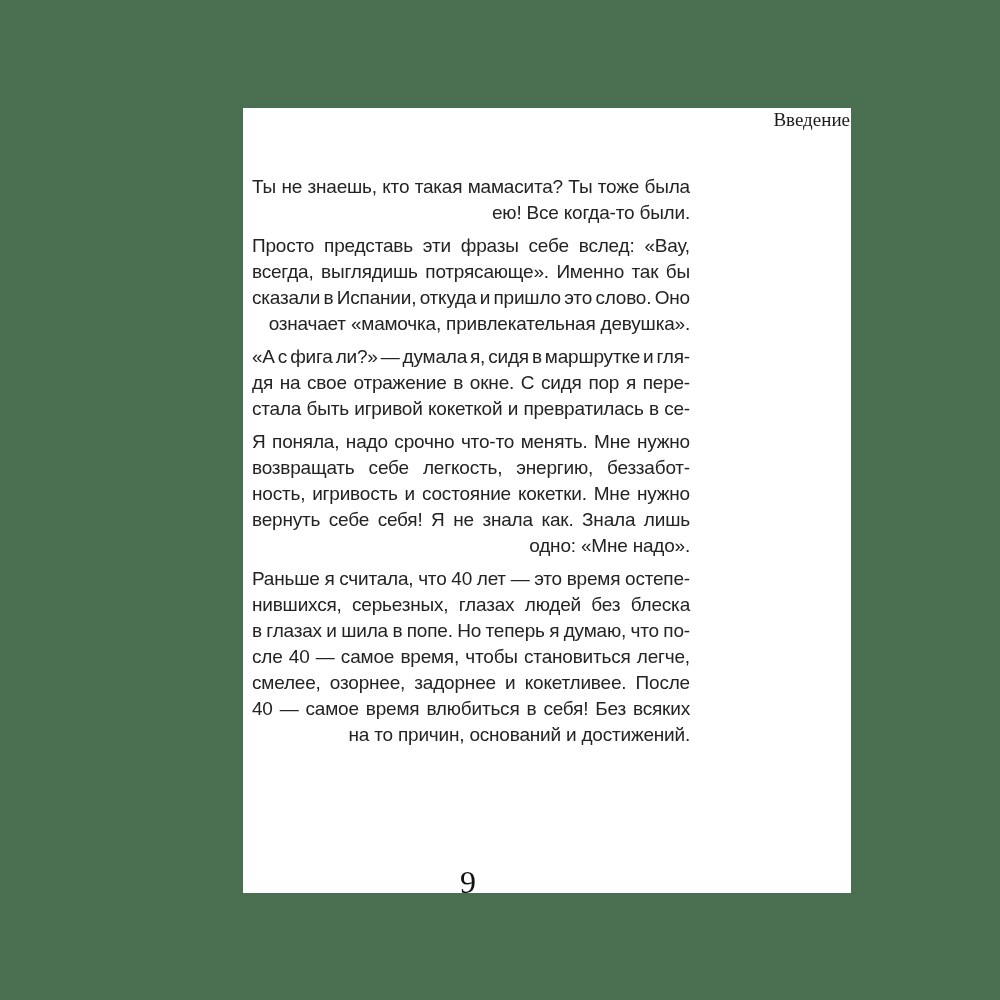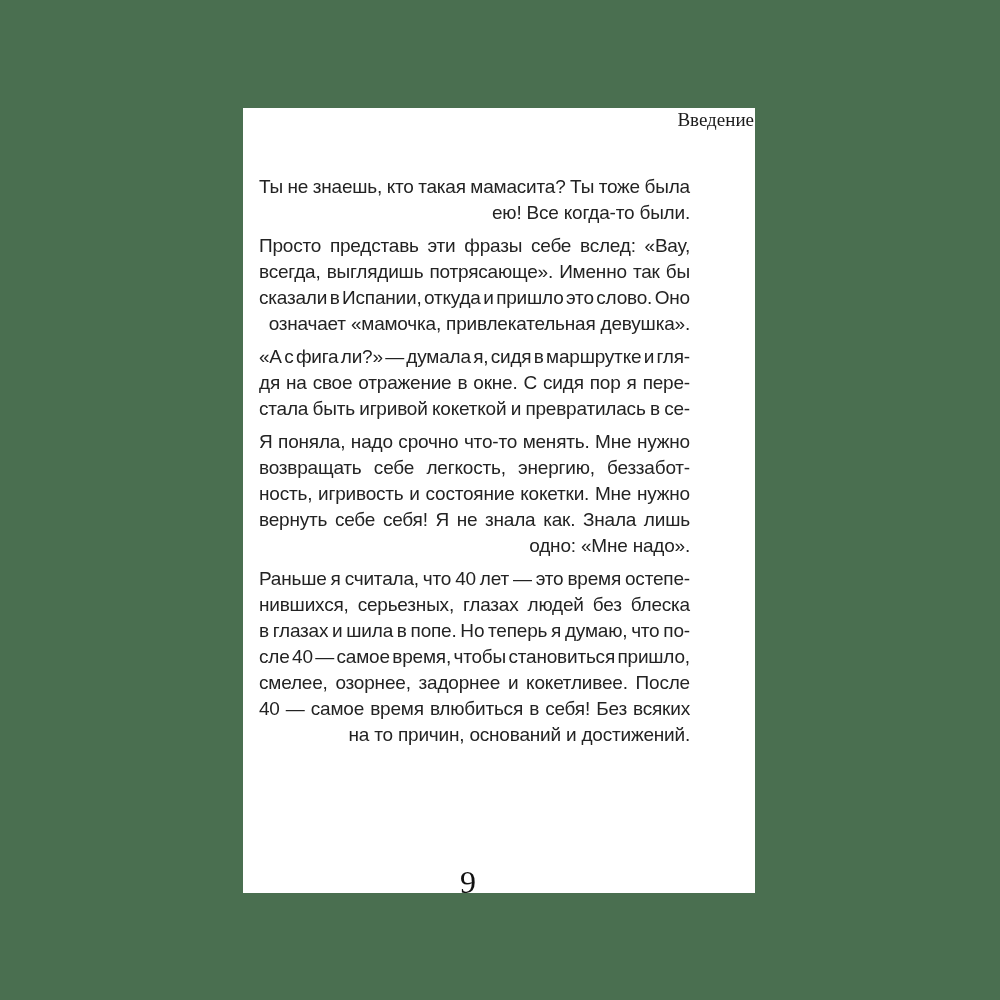--- a/index.html
+++ b/index.html
@@ -11,21 +11,21 @@
     width: 1000px;
     height: 1000px;
     background: #4A6F50;
     font-family: "Liberation Sans", sans-serif;
     overflow: hidden;
   }
   .page {
     position: absolute;
     left: 243px;
     top: 108px;
-    width: 512px;
+    width: 608px;
     height: 785px;
     background: #FFFFFF;
   }
   .running-head {
     position: absolute;
     top: 1px;
     right: 1px;
     font-family: "Liberation Serif", serif;
     font-size: 19px;
     line-height: 22px;
@@ -35,21 +35,21 @@
     position: absolute;
     left: 4px;
     top: 66px;
     width: 443px;
     font-size: 19px;
     line-height: 26px;
     letter-spacing: -0.2px;
     color: #232323;
   }
   .para {
-    margin: 0 0 7px 12px;
+    margin: 0 0 7px 5px;
   }
   .line {
     display: flex;
     justify-content: space-between;
   }
   .line.plain {
     display: block;
     text-align: right;
   }
   .line span {
@@ -234,21 +234,21 @@
           <span>по-</span>
         </div>
         <div class="line">
           <span>сле</span>
           <span>40</span>
           <span>—</span>
           <span>самое</span>
           <span>время,</span>
           <span>чтобы</span>
           <span>становиться</span>
-          <span>пришло,</span>
+          <span>легче,</span>
         </div>
         <div class="line">
           <span>смелее,</span>
           <span>озорнее,</span>
           <span>задорнее</span>
           <span>и</span>
           <span>кокетливее.</span>
           <span>После</span>
         </div>
         <div class="line">

